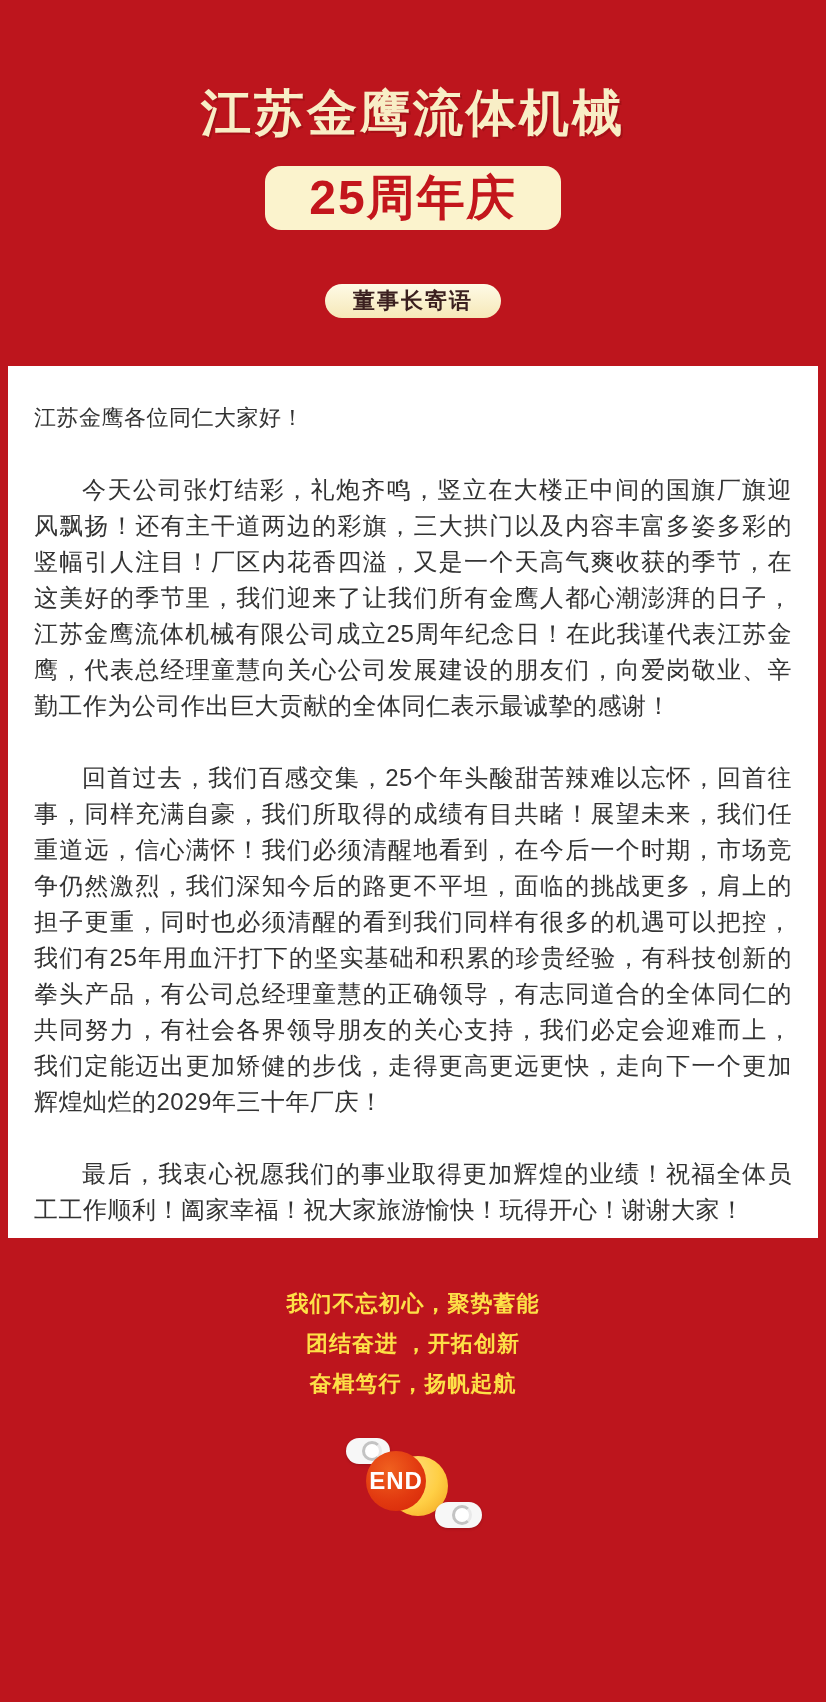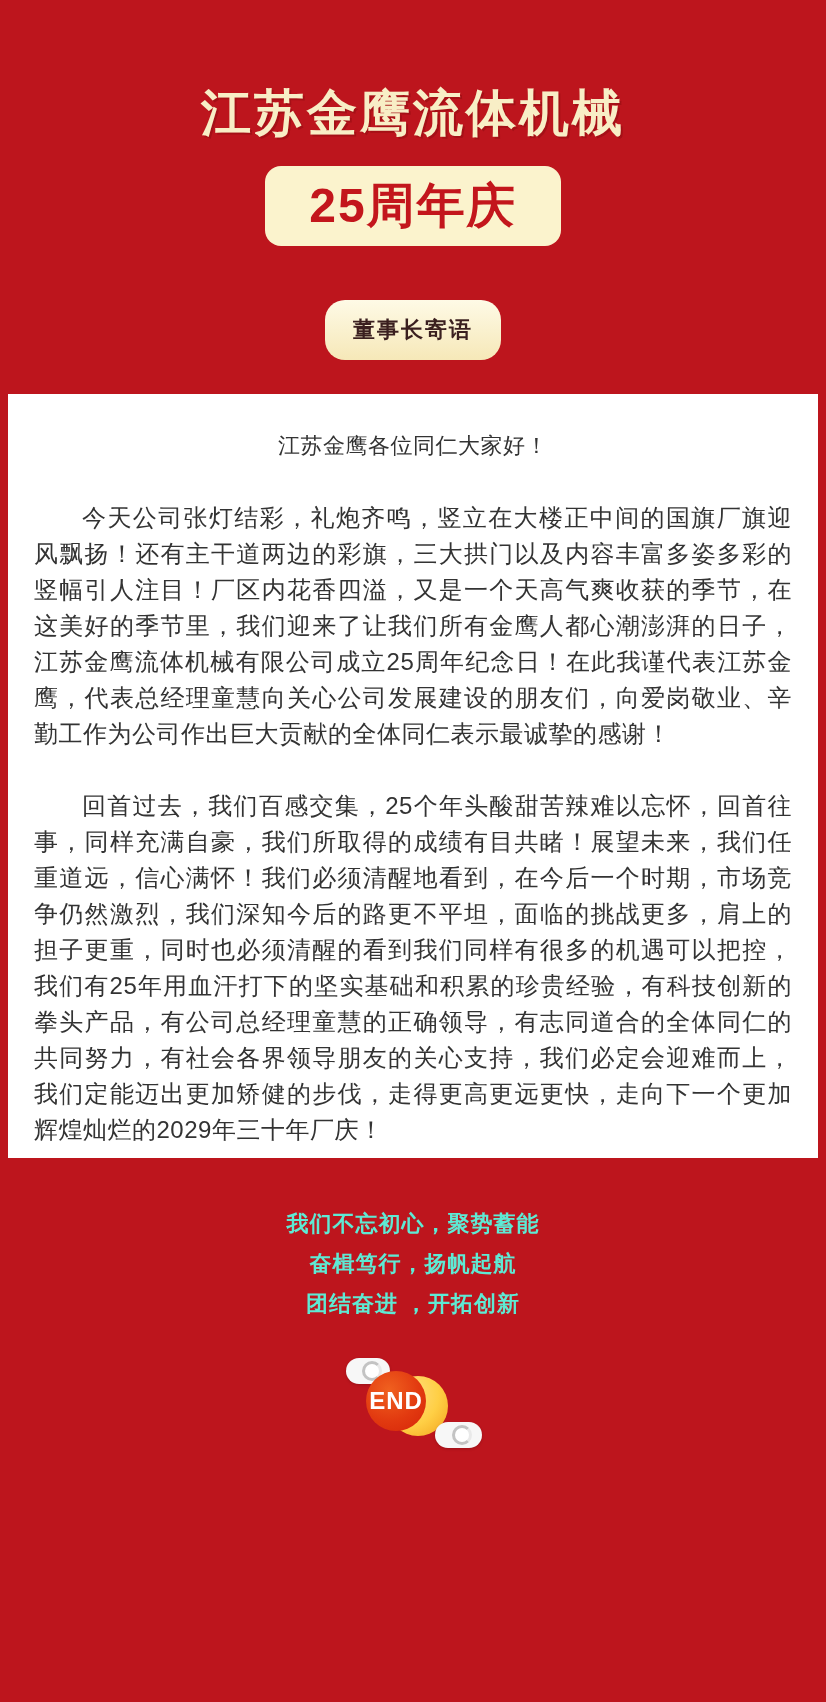--- a/index.html
+++ b/index.html
@@ -32,50 +32,49 @@
   }
   .anniversary-badge {
     display: inline-block;
     margin-top: 26px;
     background: #fbf3cd;
     color: #c3161c;
     font-size: 48px;
     line-height: 56px;
     font-weight: bold;
     letter-spacing: 2px;
-    padding: 12px 44px;
+    padding: 4px 44px;
     border-radius: 16px;
   }
   .chairman-pill {
     display: block;
-    margin: 54px auto 4px;
+    margin: 54px auto 18px;
     width: fit-content;
     background: linear-gradient(180deg, #fefae6 0%, #f6e8b8 100%);
     color: #3a1f1f;
     font-size: 22px;
     line-height: 24px;
     font-weight: bold;
     letter-spacing: 2px;
-    padding: 18px 28px;
+    padding: 5px 28px;
     border-radius: 20px;
   }
 
   
   .card {
     margin: 0 8px;
     background: #ffffff;
     padding: 34px 26px 10px 26px;
   }
   .greeting {
     margin: 0;
     font-size: 22px;
     line-height: 36px;
     color: #333333;
     letter-spacing: 0.5px;
-    text-align: center;
   }
   .para {
     margin: 36px 0 0 0;
     font-size: 24px;
     line-height: 36px;
     color: #333333;
     letter-spacing: 0.5px;
     text-align: justify;
     text-indent: 2em;
   }
@@ -83,21 +82,21 @@
   
   .footer {
     flex: 1;
     min-height: 365px;
     text-align: center;
     padding-top: 46px;
     position: relative;
   }
   .slogan {
     margin: 0;
-    color: #5eead4;
+    color: #fde047;
     font-size: 22px;
     line-height: 40px;
     font-weight: bold;
     letter-spacing: 1px;
   }
 
   
   .end-decoration {
     position: relative;
     height: 165px;
@@ -158,26 +157,27 @@
   <header class="header">
     <h1 class="page-title">江苏金鹰流体机械</h1>
     <div class="anniversary-badge">25周年庆</div>
     <div class="chairman-pill">董事长寄语</div>
   </header>
 
   <main class="card">
     <p class="greeting">江苏金鹰各位同仁大家好！</p>
     <p class="para">今天公司张灯结彩，礼炮齐鸣，竖立在大楼正中间的国旗厂旗迎风飘扬！还有主干道两边的彩旗，三大拱门以及内容丰富多姿多彩的竖幅引人注目！厂区内花香四溢，又是一个天高气爽收获的季节，在这美好的季节里，我们迎来了让我们所有金鹰人都心潮澎湃的日子，江苏金鹰流体机械有限公司成立25周年纪念日！在此我谨代表江苏金鹰，代表总经理童慧向关心公司发展建设的朋友们，向爱岗敬业、辛勤工作为公司作出巨大贡献的全体同仁表示最诚挚的感谢！</p>
     <p class="para">回首过去，我们百感交集，25个年头酸甜苦辣难以忘怀，回首往事，同样充满自豪，我们所取得的成绩有目共睹！展望未来，我们任重道远，信心满怀！我们必须清醒地看到，在今后一个时期，市场竞争仍然激烈，我们深知今后的路更不平坦，面临的挑战更多，肩上的担子更重，同时也必须清醒的看到我们同样有很多的机遇可以把控，我们有25年用血汗打下的坚实基础和积累的珍贵经验，有科技创新的拳头产品，有公司总经理童慧的正确领导，有志同道合的全体同仁的共同努力，有社会各界领导朋友的关心支持，我们必定会迎难而上，我们定能迈出更加矫健的步伐，走得更高更远更快，走向下一个更加辉煌灿烂的2029年三十年厂庆！</p>
+    <p class="para">最后，我衷心祝愿我们的事业取得更加辉煌的业绩！祝福全体员工工作顺利！阖家幸福！祝大家旅游愉快！玩得开心！谢谢大家！</p>
   </main>
 
   <footer class="footer">
     <p class="slogan">我们不忘初心，聚势蓄能</p>
+    <p class="slogan">团结奋进 ，开拓创新</p>
     <p class="slogan">奋楫笃行，扬帆起航</p>
-    <p class="slogan">团结奋进 ，开拓创新</p>
 
     <div class="end-decoration">
       <div class="toggle toggle-top">
         <span class="ring"></span>
       </div>
       <div class="end-glow"></div>
       <div class="end-circle">
         <span class="end-label">END</span>
       </div>
       <div class="toggle toggle-bottom">

